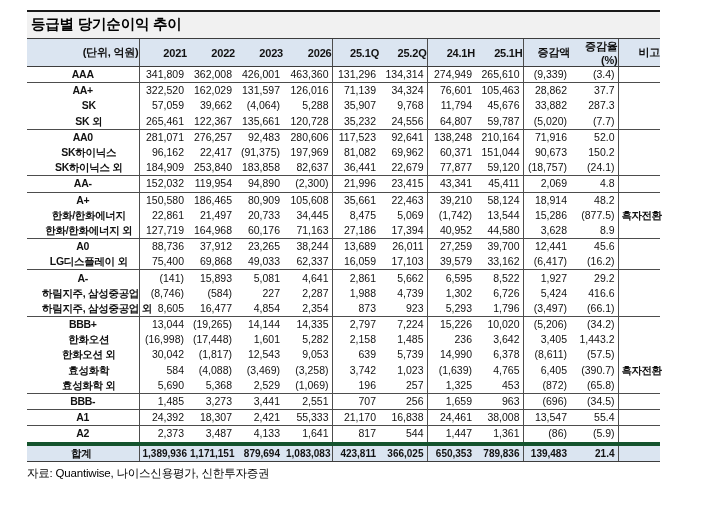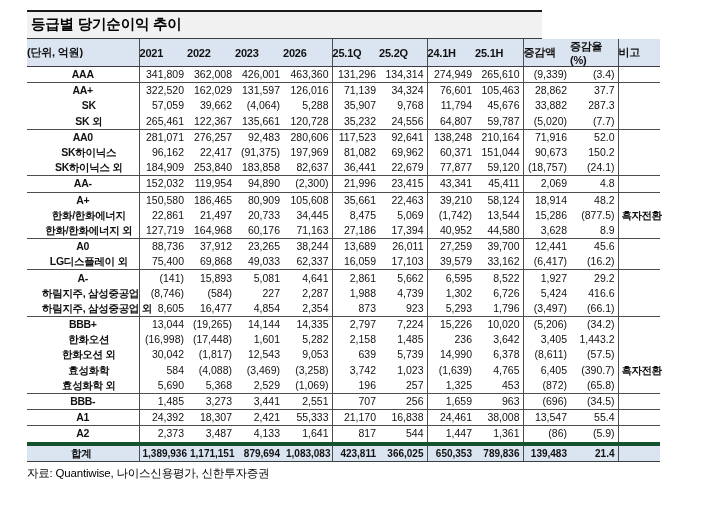--- a/index.html
+++ b/index.html
@@ -1,27 +1,27 @@
 <!DOCTYPE html>
 <html><head>
 <meta charset="utf-8">
 <style>
   html,body{margin:0;padding:0;background:#ffffff;}
   body{width:705px;height:523px;font-family:"Liberation Sans","DejaVu Sans",sans-serif;color:#111;}
   .page{padding:10px 0 0 27px;}
   .title-bar{
-    width:515px;box-sizing:border-box;background:#f1f1f1;
+    width:633px;box-sizing:border-box;background:#f1f1f1;
     border-top:2px solid #1a1a1a;border-bottom:1px solid #3d3d3d;
     font-size:14.5px;font-weight:bold;color:#000;
     padding:3px 4px 4px 4px;letter-spacing:-0.2px;
   }
   table.grid{border-collapse:collapse;width:633px;table-layout:fixed;}
   table.grid th{
     background:#dbe5f1;font-size:11px;font-weight:bold;height:23px;
-    border-bottom:1px solid #3d3d3d;text-align:left;padding:0;letter-spacing:-0.2px;
+    border-bottom:1px solid #3d3d3d;text-align:right;padding:0;letter-spacing:-0.2px;
   }
   table.grid td{
     font-size:10.5px;height:15.2px;padding:0 3px;white-space:nowrap;
     vertical-align:middle;line-height:15px;
   }
   td.num{text-align:right;padding-right:4px;}
   td.label{font-weight:bold;text-align:center;padding-left:4px;letter-spacing:-0.3px;}
   td.label.indent{padding-left:15px;}
   td.remark{font-weight:bold;text-align:center;font-size:10px;padding:0 1px;letter-spacing:-0.5px;}
   tr.sep td{border-top:1px solid #4d4d4d;}

